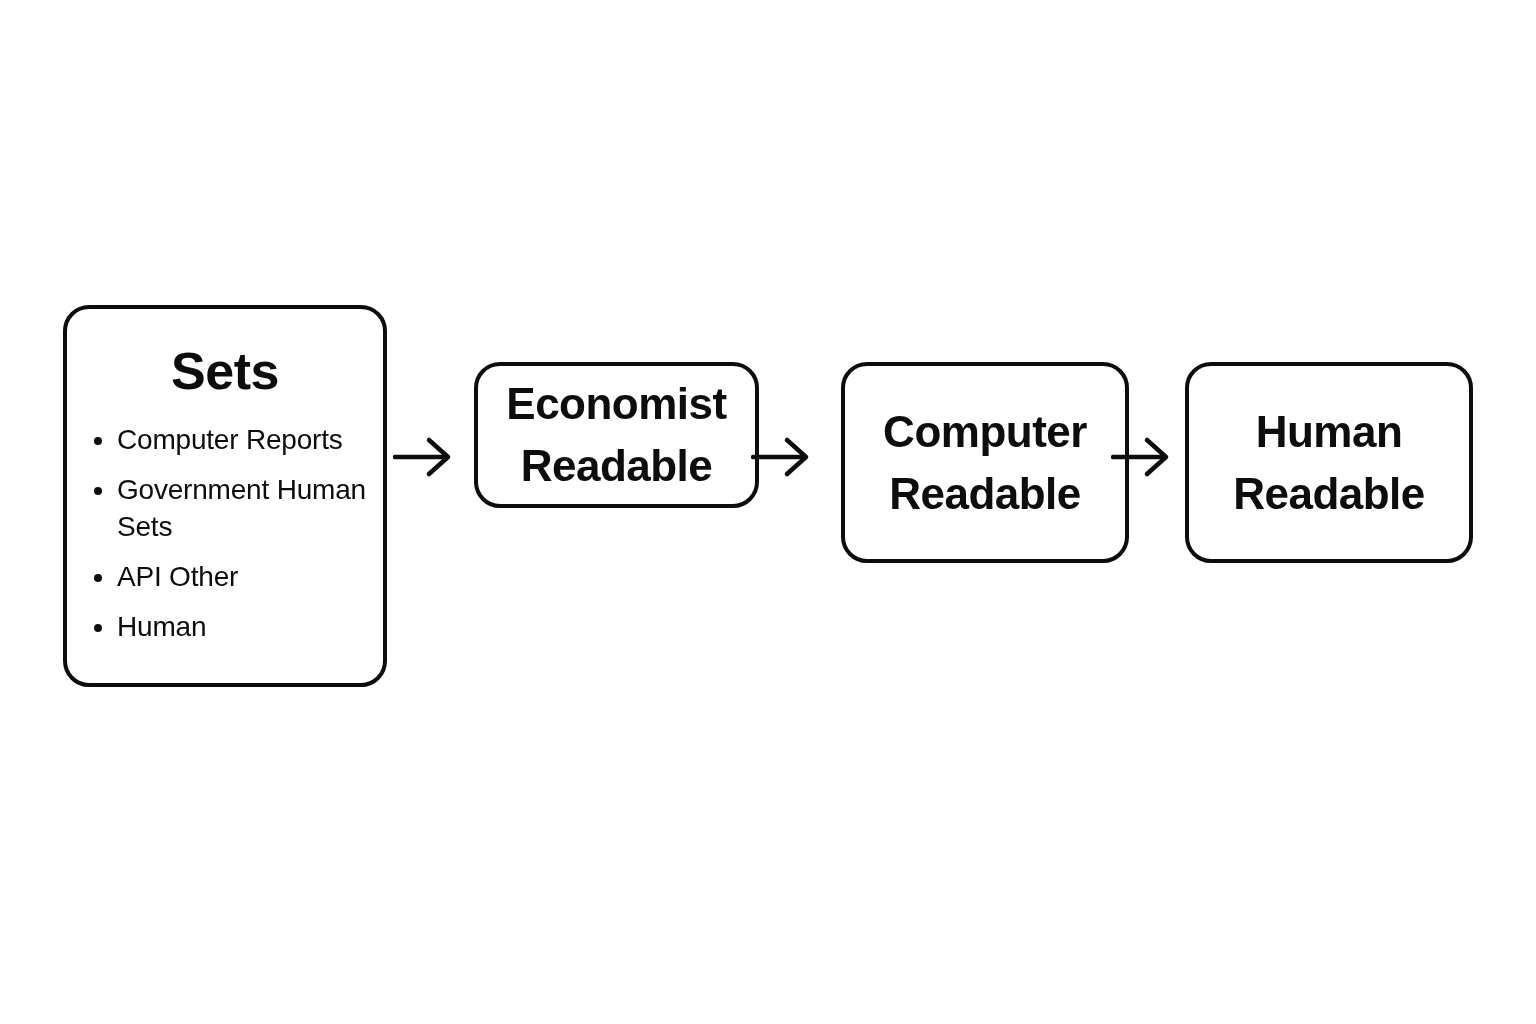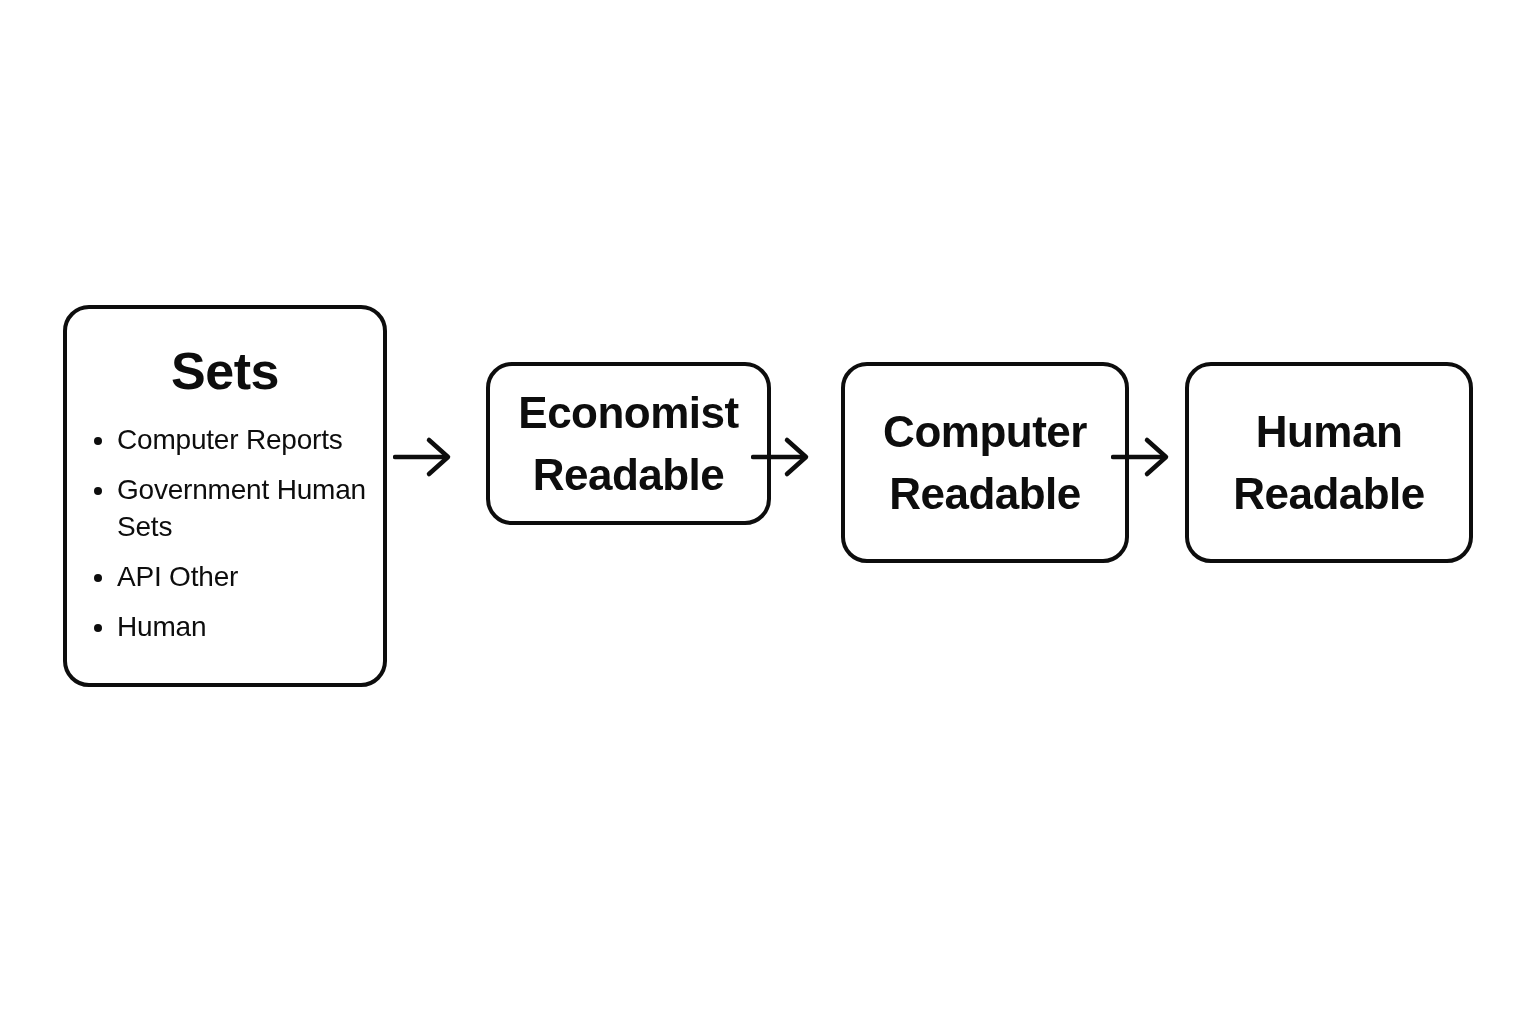--- a/index.html
+++ b/index.html
@@ -57,21 +57,21 @@
     justify-content: center;
     text-align: center;
   }
   .node-stage .stage-label {
     font-size: 44px;
     font-weight: 600;
     line-height: 1.4;
     letter-spacing: -0.5px;
     padding: 0 18px;
   }
-  .node-economist { left: 486px; top: 362px; width: 285px; height: 163px; }
+  .node-economist { left: 474px; top: 362px; width: 285px; height: 146px; }
   .node-computer  { left: 841px; top: 362px; width: 288px; height: 201px; }
   .node-human     { left: 1185px; top: 362px; width: 288px; height: 201px; }
   .arrow {
     position: absolute;
     top: 435px;
     width: 60px;
     height: 44px;
   }
   .arrow-1 { left: 393px; }
   .arrow-2 { left: 751px; }

